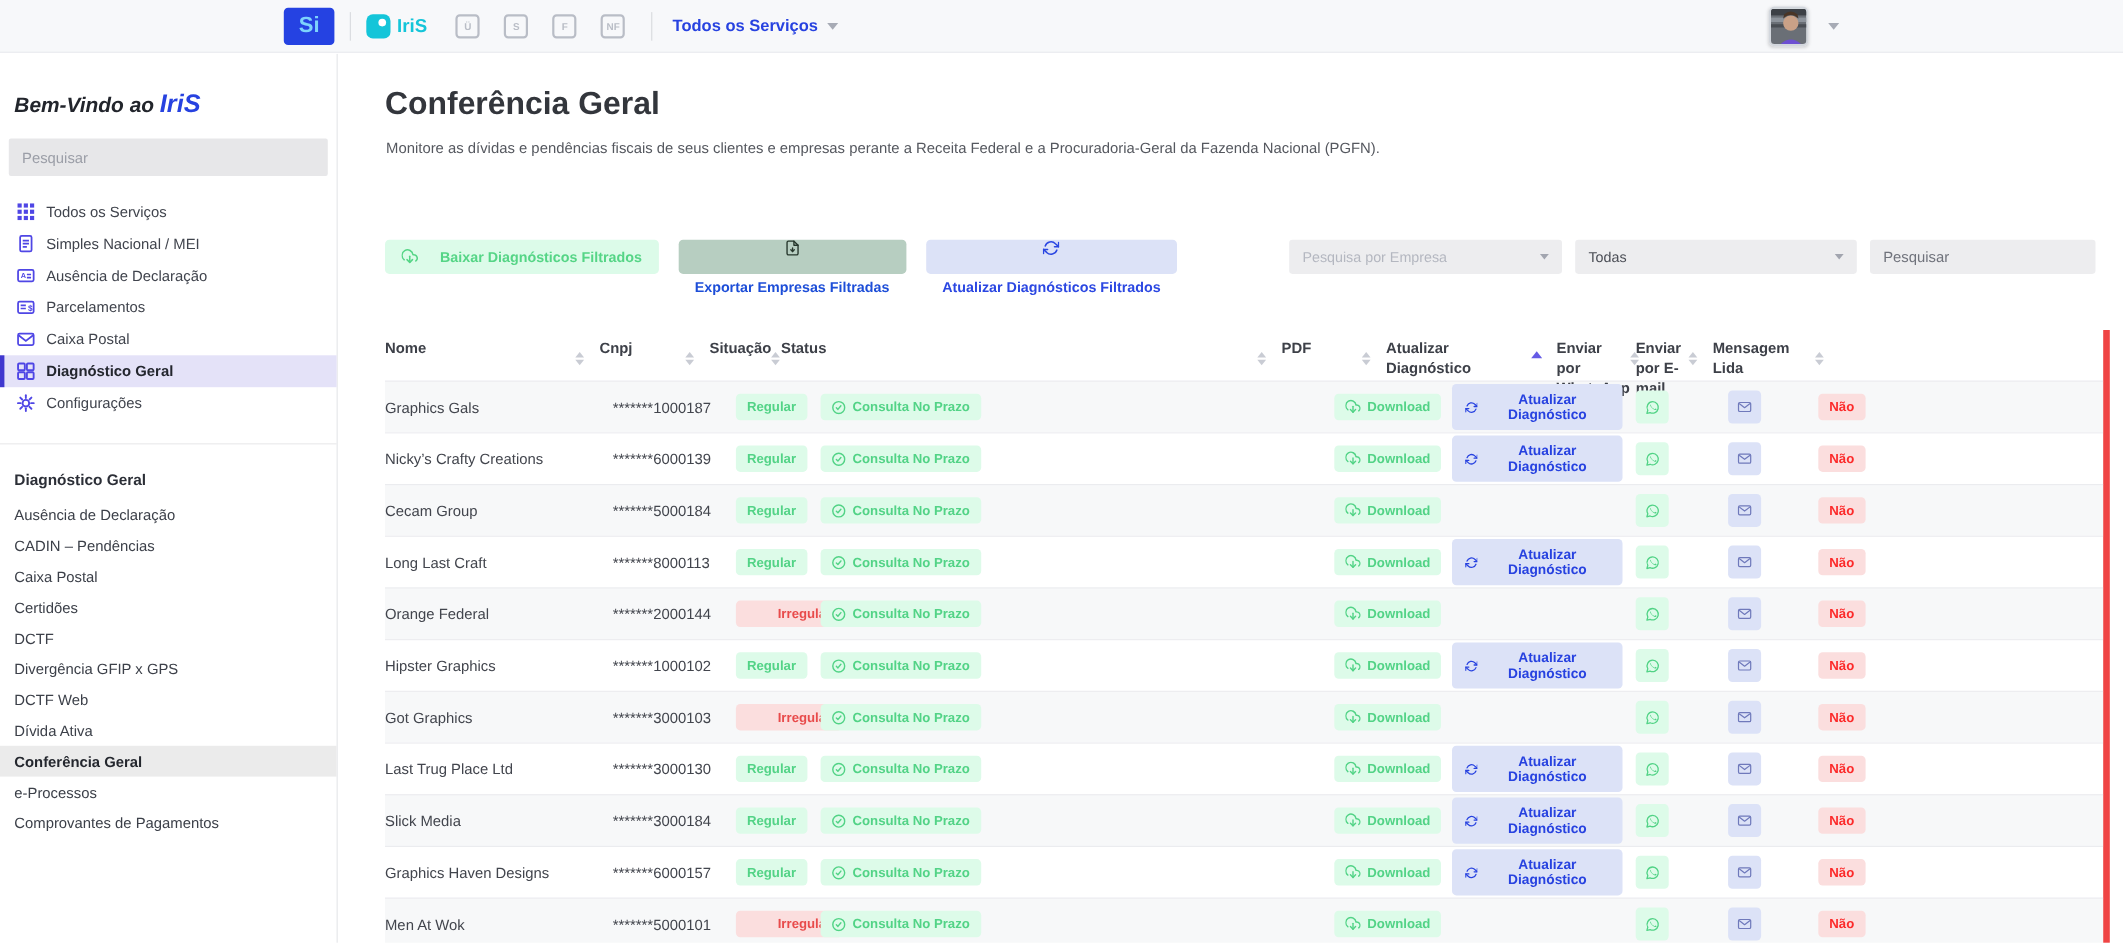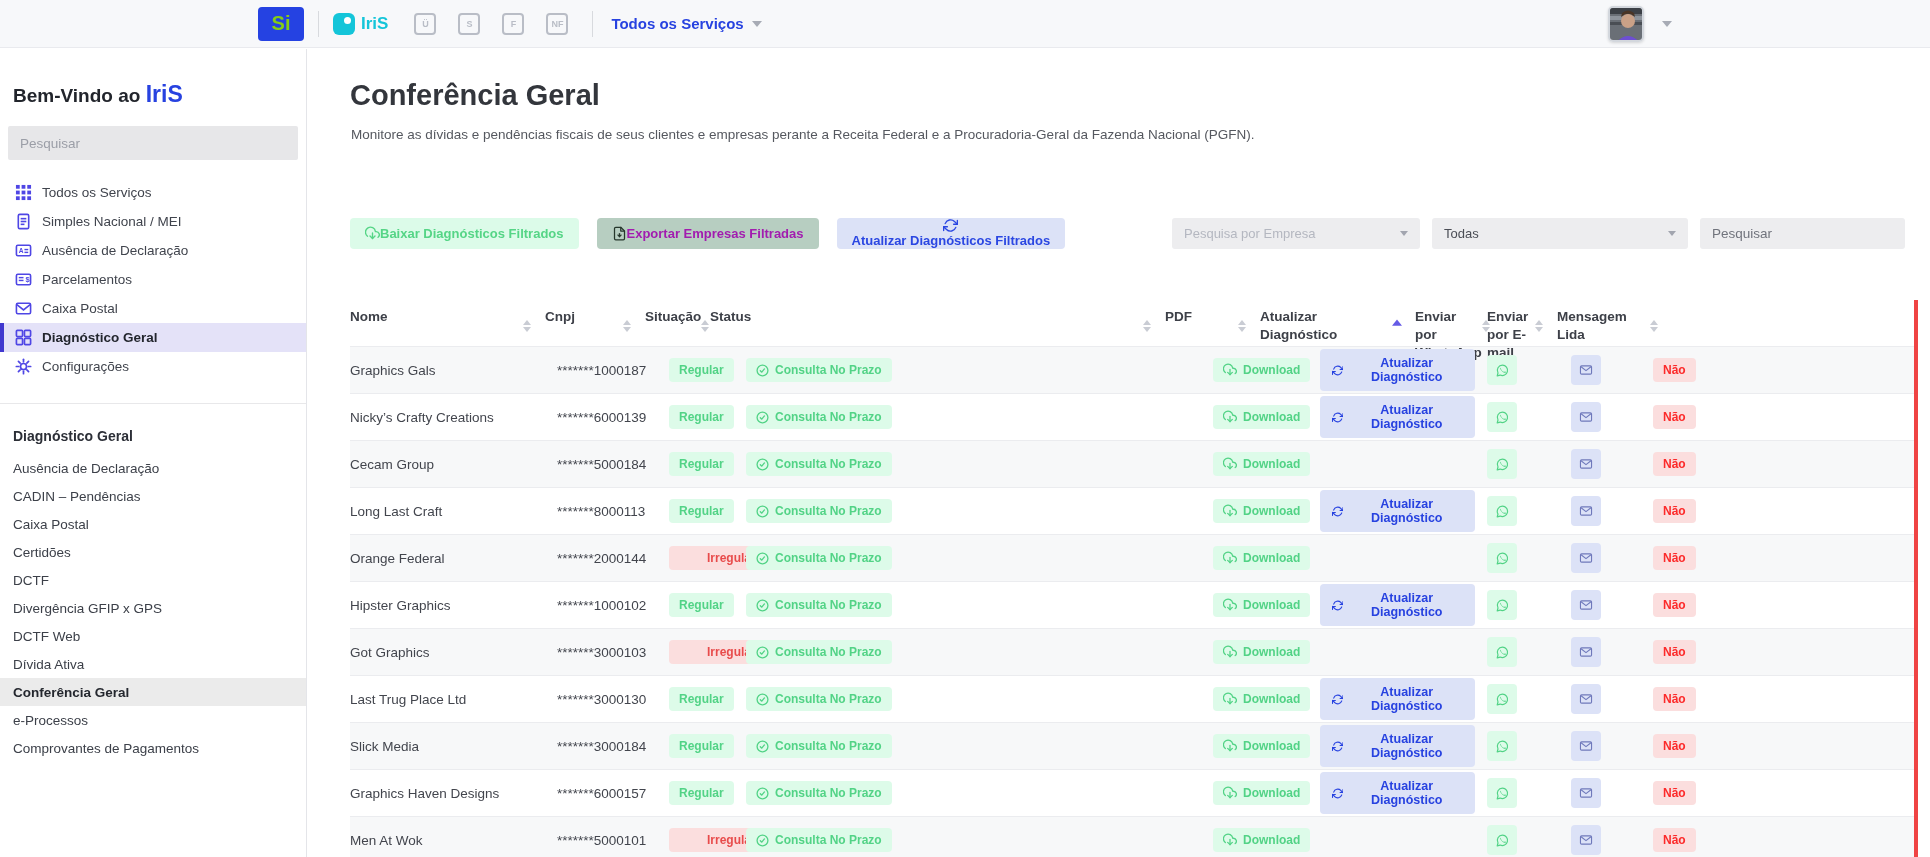--- a/index.html
+++ b/index.html
@@ -3,42 +3,42 @@
 <meta charset="utf-8">
 <style>
   * { margin:0; padding:0; box-sizing:border-box; }
   html,body { width:1930px; height:857px; overflow:hidden;
     font-family:"Liberation Sans","DejaVu Sans",sans-serif; background:#fff; color:#3c3f47; }
 
   
   .topbar { position:absolute; top:0; left:0; width:1930px; height:48px;
     background:#f7f8fa; border-bottom:1px solid #e9eaee; display:flex; align-items:center; }
   .si-logo { margin-left:258px; width:46px; height:34px; background:#2542e2; border-radius:4px;
-    color:#84cc16; font-weight:bold; font-size:20px; display:flex; align-items:center; justify-content:center; cursor:pointer;}
+    color:#7dd3fc; font-weight:bold; font-size:20px; display:flex; align-items:center; justify-content:center; cursor:pointer;}
   .tb-divider { width:1px; height:26px; background:#d8dade; margin:0 14px; }
   .iris-logo { display:flex; align-items:center; gap:6px; cursor:pointer; }
   .iris-ico { width:22px; height:22px; background:#14c5d9; border-radius:6px; position:relative; }
   .iris-ico::after { content:""; position:absolute; right:4px; top:4px; width:7px; height:7px;
     background:#fff; border-radius:50%; }
   .iris-txt { color:#14c5d9; font-weight:bold; font-size:17px; }
   .svc-icons { display:flex; gap:22px; margin-left:26px; }
   .svc-ico { width:22px; height:22px; border:2px solid #b9bdc6; border-radius:4px; color:#b9bdc6;
     font-size:9px; font-weight:bold; display:flex; align-items:center; justify-content:center; cursor:pointer;}
   .all-services { color:#2742e0; font-weight:bold; font-size:15px; display:flex; align-items:center; gap:8px; cursor:pointer;}
   .caret { width:0; height:0; border-left:5px solid transparent; border-right:5px solid transparent;
     border-top:6px solid #a7abb5; }
   .tb-right { position:absolute; right:258px; top:6px; display:flex; align-items:center; gap:18px; }
   .avatar { width:36px; height:36px; border-radius:5px; overflow:hidden; border:2px solid #d3d7dd;
     box-shadow:0 1px 3px rgba(0,0,0,.15); cursor:pointer; }
 
   
   .sidebar { position:absolute; top:49px; left:0; width:307px; height:808px; background:#fff;
     border-right:1px solid #e4e5e9; }
   .collapse { position:absolute; top:18px; right:-24px; font-size:25px; color:#8a93a3; cursor:pointer; line-height:1;}
-  .welcome { padding:32px 0 0 13px; font-size:19px; font-weight:bold; color:#22252c; }
+  .welcome { padding:32px 0 0 13px; font-size:19px; font-weight:bold; color:#22252c;font-style:italic; }
   .welcome .brand { color:#2742e0; font-size:23px; }
   .side-search { margin:18px 8px 0 8px; }
   .side-search input { width:100%; height:34px; background:#e7e7e9; border:none; border-radius:2px;
     padding:0 12px; font-size:13.5px; color:#595c64; font-family:inherit; }
   .side-search input::placeholder { color:#9b9ea7; }
   .menu { margin-top:18px; }
   .side-item { height:29px; display:flex; align-items:center; gap:10px; padding-left:15px;
     font-size:13.5px; color:#40444d; cursor:pointer; }
   .side-item svg { flex:0 0 17px; }
   .side-item.selected { background:#e4e2f8; font-weight:bold; color:#23262e;
@@ -48,40 +48,40 @@
   .section-item { height:28px; display:flex; align-items:center; padding-left:13px;
     font-size:13.5px; color:#3c4049; cursor:pointer; }
   .section-item.selected { background:#ebebeb; font-weight:bold; color:#24272e; }
 
   
   .main { position:absolute; top:49px; left:308px; width:1622px; height:808px; background:#fff; }
   .page-title { margin:30px 0 0 42px; font-size:29px; font-weight:bold; color:#33363c; }
   .page-subtitle { margin:15px 0 0 43px; font-size:13.5px; color:#55585f; }
 
   .actions-row { position:absolute; top:169px; left:42px; display:flex; gap:18px; }
-  .btn { height:31px; display:inline-flex; align-items:center; gap:0; padding:0 15px;
+  .btn { height:31px; display:inline-flex; align-items:center; gap:20px; padding:0 15px;
     border:none; border-radius:4px; font-size:13px; font-weight:bold; font-family:inherit; cursor:pointer; }
   .btn svg { flex:0 0 15px; }
   .btn-baixar { background:#dcfbe9; color:#55d586; }
-  .btn-exportar { background:#b7cec1; color:#a21caf; }
+  .btn-exportar { background:#b7cec1; color:#1d4ed8;flex-direction:column; }
   .btn-atualizar { background:#dce2f7; color:#2b47e2;flex-direction:column; }
 
   .filters-row { position:absolute; top:169px; right:25px; display:flex; gap:12px; }
   .fake-select { height:31px; background:#ededef; border-radius:3px; display:flex; align-items:center;
     justify-content:space-between; padding:0 12px; font-size:13px; cursor:pointer; }
   .fs-company { width:248px; color:#b4b7c0; }
   .fs-status { width:256px; color:#4a4d55; }
   .fake-select .caret { border-top-color:#a2a5af; border-left-width:4px; border-right-width:4px; border-top-width:5px; }
   .filter-search { width:205px; height:31px; background:#ededef; border:none; border-radius:3px;
     padding:0 12px; font-size:13.5px; color:#55585f; font-family:inherit; }
   .filter-search::placeholder { color:#70737c; }
 
   
   .table-wrap { position:absolute; top:251px; left:42px; width:1568px; height:557px;
-    border-right:4px solid #ef4444; overflow:hidden; }
+    border-right:6px solid #ef4444; overflow:hidden; }
   .grid-row { display:grid;
     grid-template-columns:195px 100px 65px 455px 95px 155px 72px 70px 115px 1fr; }
   .thead { height:46px; }
   .th { display:flex; justify-content:space-between; align-items:flex-start;
     padding:8px 14px 0 0; font-size:13.5px; font-weight:bold; color:#3d4048; line-height:1.35; }
   .sorter { margin-top:12px; display:flex; flex-direction:column; gap:2px; cursor:pointer; }
   .tri-up { width:0; height:0; border-left:4px solid transparent; border-right:4px solid transparent;
     border-bottom:5px solid #c9ccd4; }
   .tri-down { width:0; height:0; border-left:4px solid transparent; border-right:4px solid transparent;
     border-top:5px solid #c9ccd4; }

